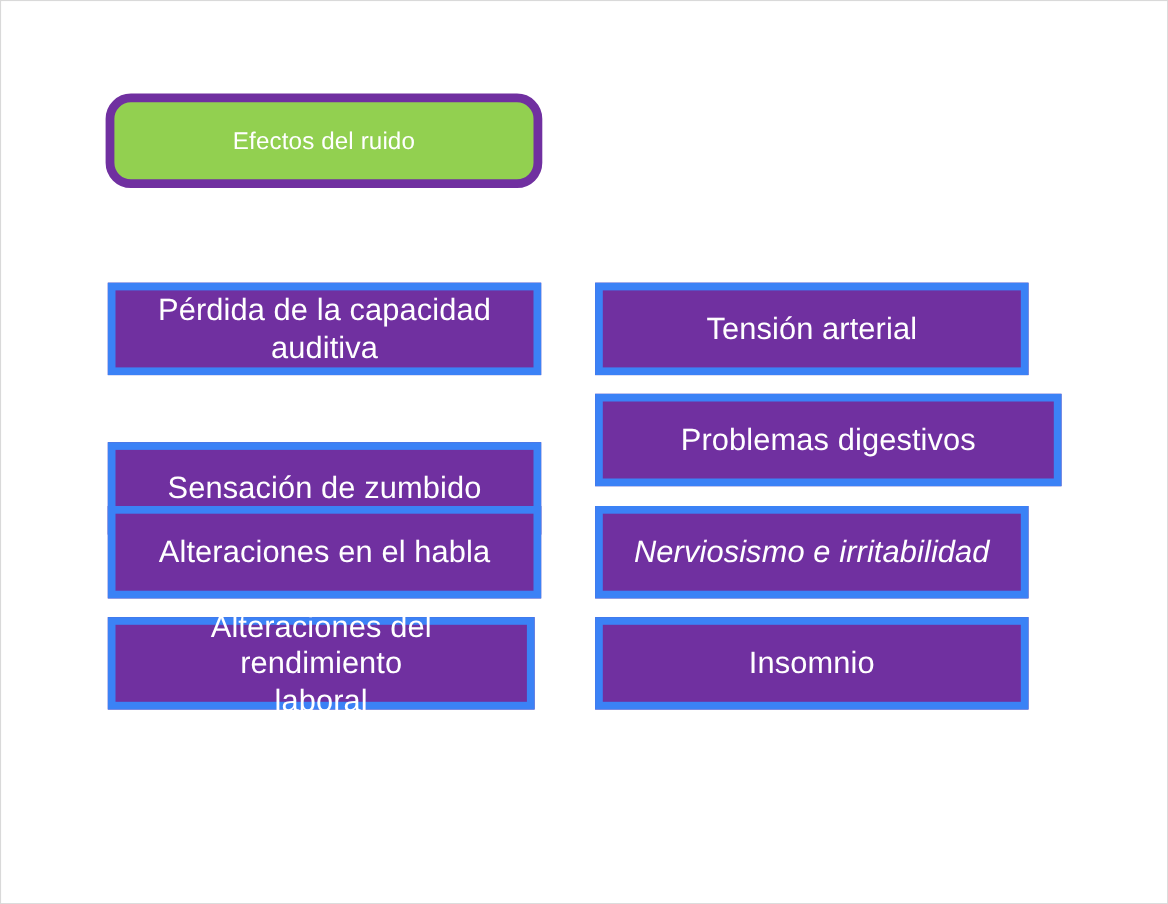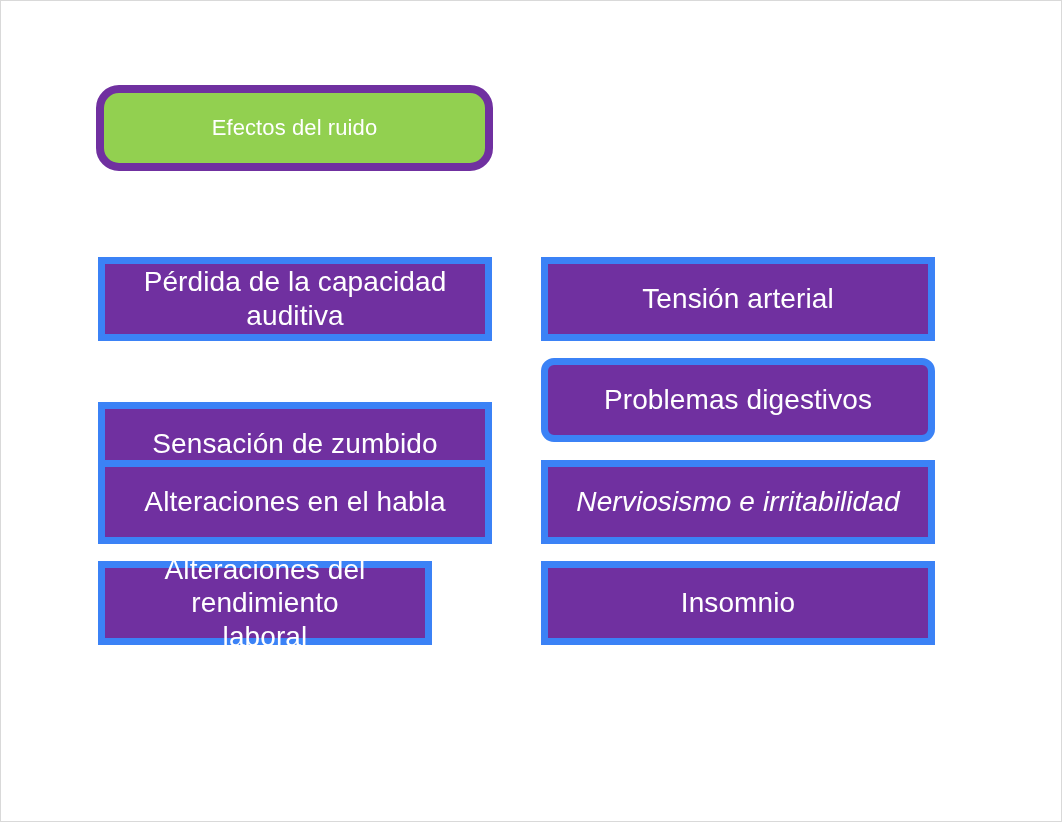--- a/index.html
+++ b/index.html
@@ -62,30 +62,30 @@
   </div>
 
   <div class="node leaf" style="left:97px; top:357px; width:394px; height:84px;margin-top:44px;">
     <span class="label">Sensación de zumbido</span>
   </div>
 
   <div class="node leaf" style="left:97px; top:459px; width:394px; height:84px;">
     <span class="label">Alteraciones en el habla</span>
   </div>
 
-  <div class="node leaf" style="left:97px; top:560px; width:334px; height:84px;">
+  <div class="node leaf" style="left:97px; top:560px; width:388px; height:84px;">
     <span class="label">Alteraciones del rendimiento
 laboral</span>
   </div>
 
   <div class="node leaf" style="left:540px; top:256px; width:394px; height:84px;">
     <span class="label">Tensión arterial</span>
   </div>
 
-  <div class="node leaf" style="left:540px; top:357px; width:394px; height:84px;border-radius:13px;">
+  <div class="node leaf" style="left:540px; top:357px; width:424px; height:84px;">
     <span class="label">Problemas digestivos</span>
   </div>
 
   <div class="node leaf" style="left:540px; top:459px; width:394px; height:84px;font-style:italic;">
     <span class="label">Nerviosismo e irritabilidad</span>
   </div>
 
   <div class="node leaf" style="left:540px; top:560px; width:394px; height:84px;">
     <span class="label">Insomnio</span>
   </div>

